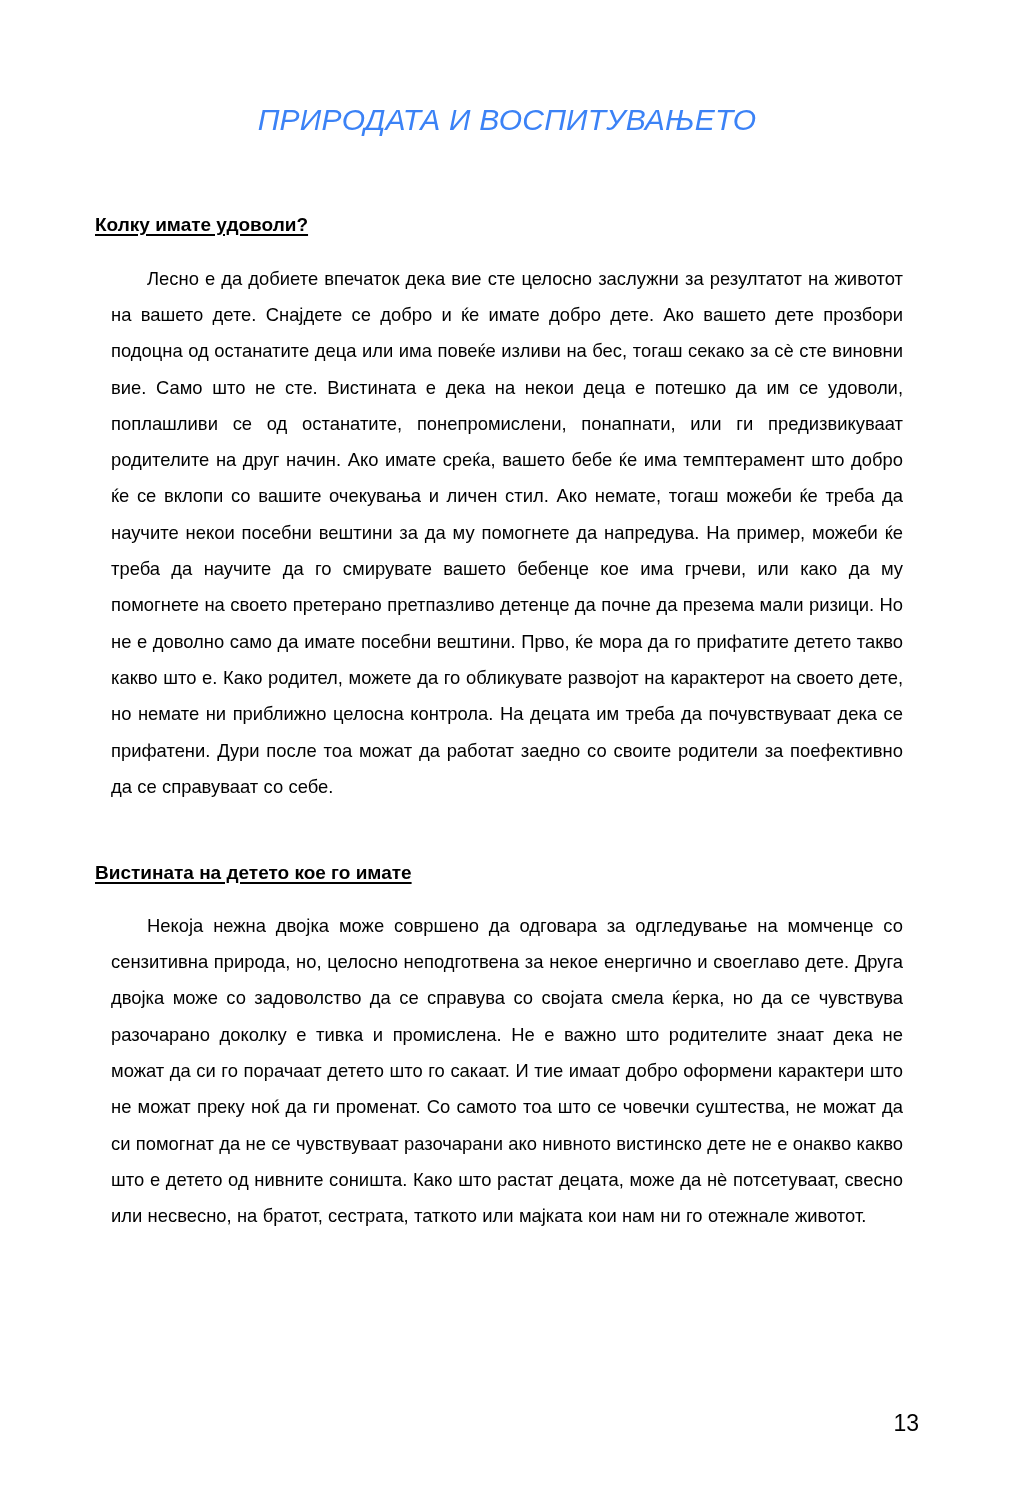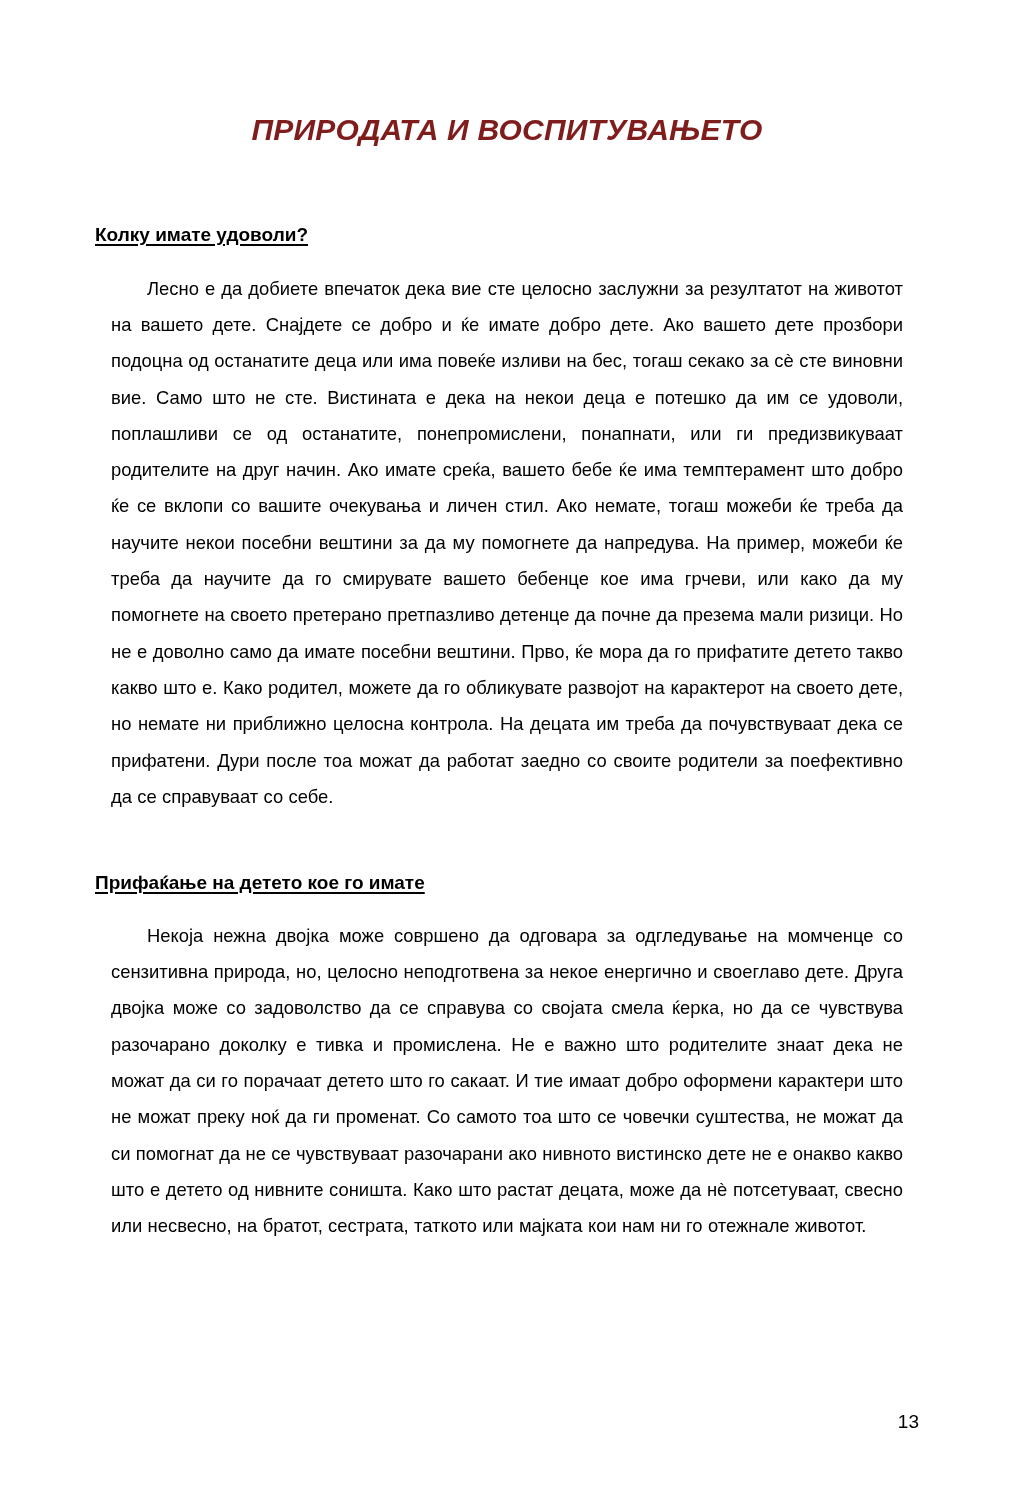--- a/index.html
+++ b/index.html
@@ -20,30 +20,30 @@
     box-sizing: border-box;
     overflow: hidden;
   }
   .content {
     position: absolute;
     left: 95px;
     top: 0;
     width: 824px;
   }
   .doc-title {
-    margin: 10px;
+    margin: 0;
     padding: 0;
     text-align: center;
     font-size: 30px;
-    font-weight: 700;
+    font-weight: 400;
     font-style: italic;
     letter-spacing: 0.2px;
     line-height: 1.2;
     padding-top: 102px;
-    color: #7f1d1d;
+    color: #3b82f6;
   }
   .section-heading {
     margin: 0;
     padding: 0;
     font-size: 19px;
     font-weight: 700;
     line-height: 1.3;
     color: #000000;
   }
   .section-heading span.u {
@@ -63,21 +63,21 @@
     text-indent: 36px;
     color: #000000;
     word-spacing: 0.2px;
   }
   .par-1-wrap { margin-top: 23px; }
   .par-2-wrap { margin-top: 22px; }
   .page-number {
     position: absolute;
     right: 93px;
     top: 1412px;
-    font-size: 19px;
+    font-size: 23px;
     font-weight: 400;
     line-height: 1;
     color: #000000;
   }
 </style>
 </head>
 <body>
 
 <div class="page">
 
@@ -87,21 +87,21 @@
 
     <div class="heading-1-wrap">
       <h2 class="section-heading"><span class="u">Колку имате удоволи?</span></h2>
     </div>
 
     <div class="par-1-wrap">
       <p class="body-par">Лесно е да добиете впечаток дека вие сте целосно заслужни за резултатот на животот на вашето дете. Снајдете се добро и ќе имате добро дете. Ако вашето дете прозбори подоцна од останатите деца или има повеќе изливи на бес, тогаш секако за сè сте виновни вие. Само што не сте. Вистината е дека на некои деца е потешко да им се удоволи, поплашливи се од останатите, понепромислени, понапнати, или ги предизвикуваат родителите на друг начин. Ако имате среќа, вашето бебе ќе има темптерамент што добро ќе се вклопи со вашите очекувања и личен стил. Ако немате, тогаш можеби ќе треба да научите некои посебни вештини за да му помогнете да напредува. На пример, можеби ќе треба да научите да го смирувате вашето бебенце кое има грчеви, или како да му помогнете на своето претерано претпазливо детенце да почне да презема мали ризици. Но не е доволно само да имате посебни вештини. Прво, ќе мора да го прифатите детето такво какво што е. Како родител, можете да го обликувате развојот на карактерот на своето дете, но немате ни приближно целосна контрола. На децата им треба да почувствуваат дека се прифатени. Дури после тоа можат да работат заедно со своите родители за поефективно да се справуваат со себе.</p>
     </div>
 
     <div class="heading-2-wrap">
-      <h2 class="section-heading"><span class="u">Прифаќање на детето кое го имате</span></h2>
+      <h2 class="section-heading"><span class="u">Вистината на детето кое го имате</span></h2>
     </div>
 
     <div class="par-2-wrap">
       <p class="body-par">Некоја нежна двојка може совршено да одговара за одгледување на момченце со сензитивна природа, но, целосно неподготвена за некое енергично и своеглаво дете. Друга двојка може со задоволство да се справува со својата смела ќерка, но да се чувствува разочарано доколку е тивка и промислена. Не е важно што родителите знаат дека не можат да си го порачаат детето што го сакаат. И тие имаат добро оформени карактери што не можат преку ноќ да ги променат. Со самото тоа што се човечки суштества, не можат да си помогнат да не се чувствуваат разочарани ако нивното вистинско дете не е онакво какво што е детето од нивните соништа. Како што растат децата, може да нè потсетуваат, свесно или несвесно, на братот, сестрата, таткото или мајката кои нам ни го отежнале животот.</p>
     </div>
 
   </div>
 
   <div class="page-number">13</div>
 

